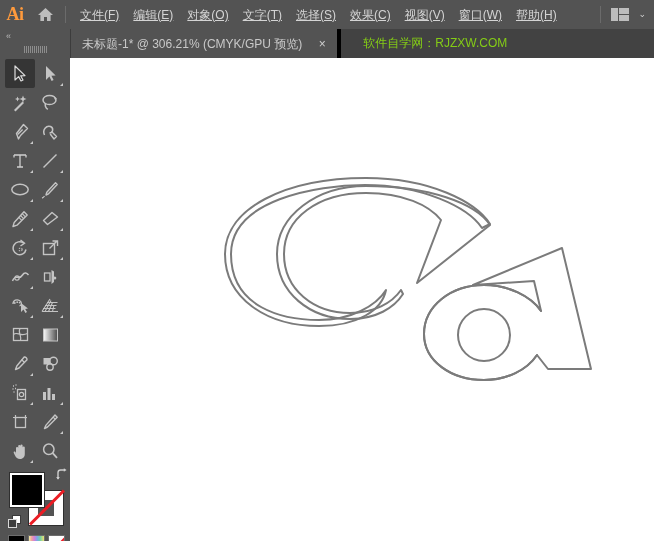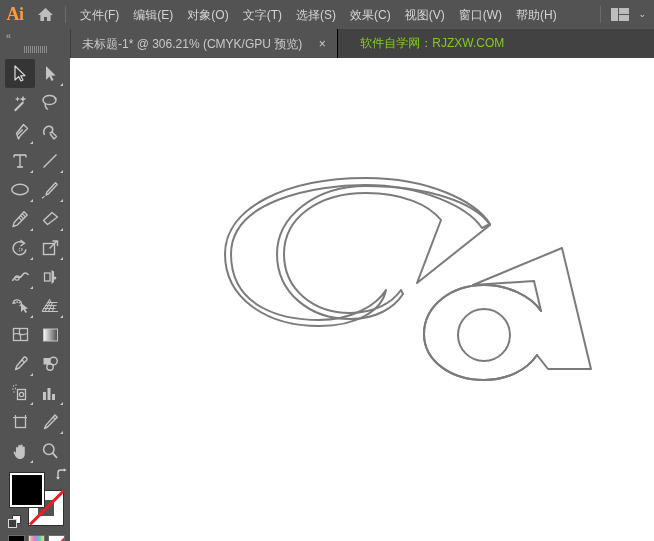--- a/index.html
+++ b/index.html
@@ -42,20 +42,21 @@
     background: #6b6b6b;
     margin: 0 7px 0 5px;
   }
   .menu-items { display: flex; align-items: center; }
   .menu-item {
     color: #d4d4d4;
     font-size: 12px;
     padding: 4px 7px;
     white-space: nowrap;
     line-height: 14px;
+    text-decoration: underline;
   }
   .ws-area {
     margin-left: auto;
     display: flex; align-items: center;
     padding-right: 8px;
   }
   .ws-sep {
     width: 1px; height: 17px;
     background: #6b6b6b;
     margin-right: 10px;
@@ -76,21 +77,21 @@
   .tabbar {
     position: absolute; left: 70px; top: 29px;
     width: 584px; height: 29px;
     background: #424242;
     display: flex; align-items: stretch;
   }
   .doc-tab {
     background: #535353;
     display: flex; align-items: center;
     padding: 0 9px 0 12px;
-    border-right: 1px solid #000000;
+    border-right: 4px solid #000000;
     min-width: 0;
   }
   .doc-tab-title {
     color: #c9c9c9;
     font-size: 12px;
     white-space: nowrap;
     line-height: 14px;
   }
   .doc-tab-close {
     margin-left: 14px;

